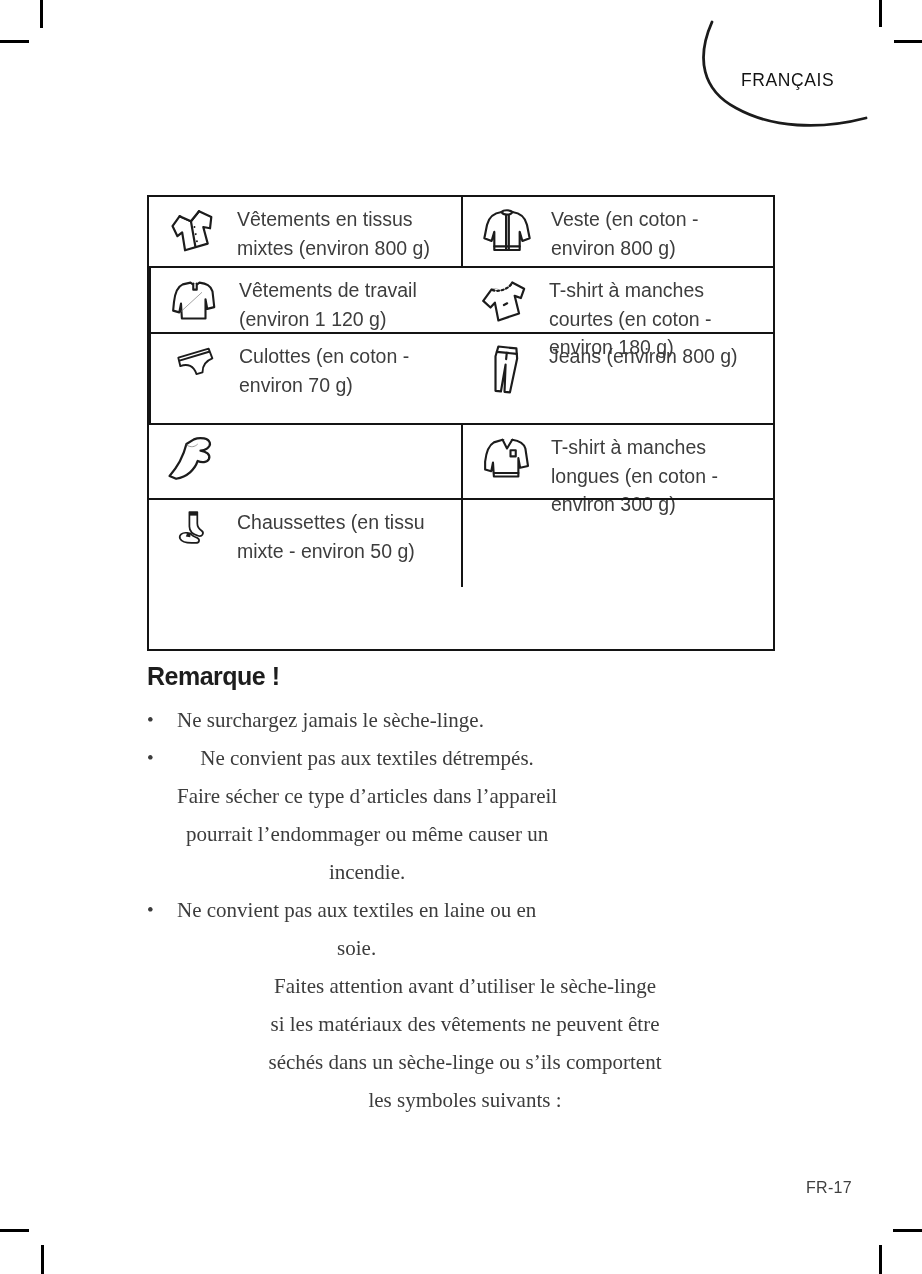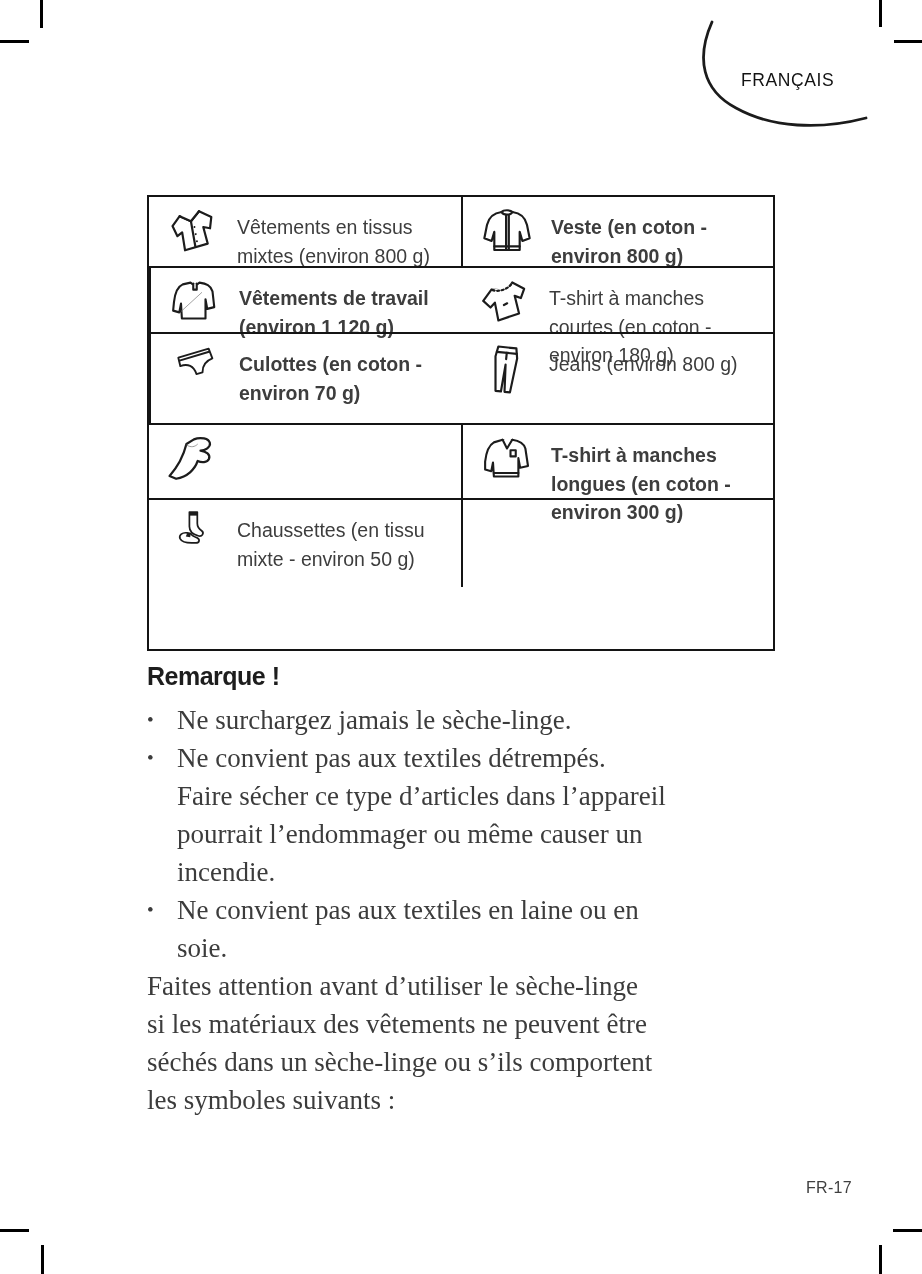--- a/index.html
+++ b/index.html
@@ -20,48 +20,48 @@
     position:absolute;left:147px;top:195px;width:628px;height:456px;
     border:2.5px solid #141414;box-sizing:border-box;
     display:grid;grid-template-columns:1fr 1fr;
     grid-template-rows:69px 66px 91px 75px 89px 1fr;
   }
   .cell{
     box-sizing:border-box;display:flex;align-items:flex-start;
     border-top:2.5px solid #141414;
   }
   .cell.row-first{border-top:none;}
-  .cell.col-right{border-left:2.5px solid #141414;font-weight:bold;}
+  .cell.col-right{border-left:2.5px solid #141414;}
   .icon-box{
     width:88px;flex:0 0 88px;display:flex;justify-content:center;
     padding-top:5px;box-sizing:border-box;
   }
   .cell-text{
     padding-top:8px;padding-right:4px;font-size:19.5px;line-height:28.5px;
-    color:#3d3d3d;white-space:pre-line;margin-top:8px;
+    color:#3d3d3d;white-space:pre-line;
   }
   .glyph{stroke:#1c1c1c;stroke-width:2.4;fill:#ffffff;
     stroke-linejoin:round;stroke-linecap:round;}
   .glyph-thin{stroke:#7a7a7a;stroke-width:0.8;fill:none;}
   .glyph-fill{fill:#1c1c1c;stroke:none;}
   
   .note{position:absolute;left:147px;top:662px;width:636px;color:#3c3c3c;}
   .note h2{
     margin:0 0 10px 0;font-size:25px;color:#1d1d1d;
     font-family:"Liberation Sans",sans-serif;font-weight:700;letter-spacing:-0.5px;
   }
   .note ul{list-style:none;margin:0;padding:0;}
   .note li{display:flex;}
   .note .bullet{
     flex:0 0 30px;font-size:19px;padding-top:8px;
     font-family:"Liberation Serif",serif;
   }
   .serif{
-    font-family:"Liberation Serif",serif;font-size:27px;line-height:38px;
-    color:#3c3c3c;white-space:pre-line;
+    font-family:"Liberation Serif",serif;font-size:21px;line-height:38px;
+    color:#3c3c3c;white-space:pre-line;text-align:center;
   }
   .note p{margin:0;}
   
   .page-number{
     position:absolute;left:806px;top:1179px;font-size:16px;color:#3f3f3f;
     letter-spacing:0.3px;
   }
 </style>
 </head>
 <body>

